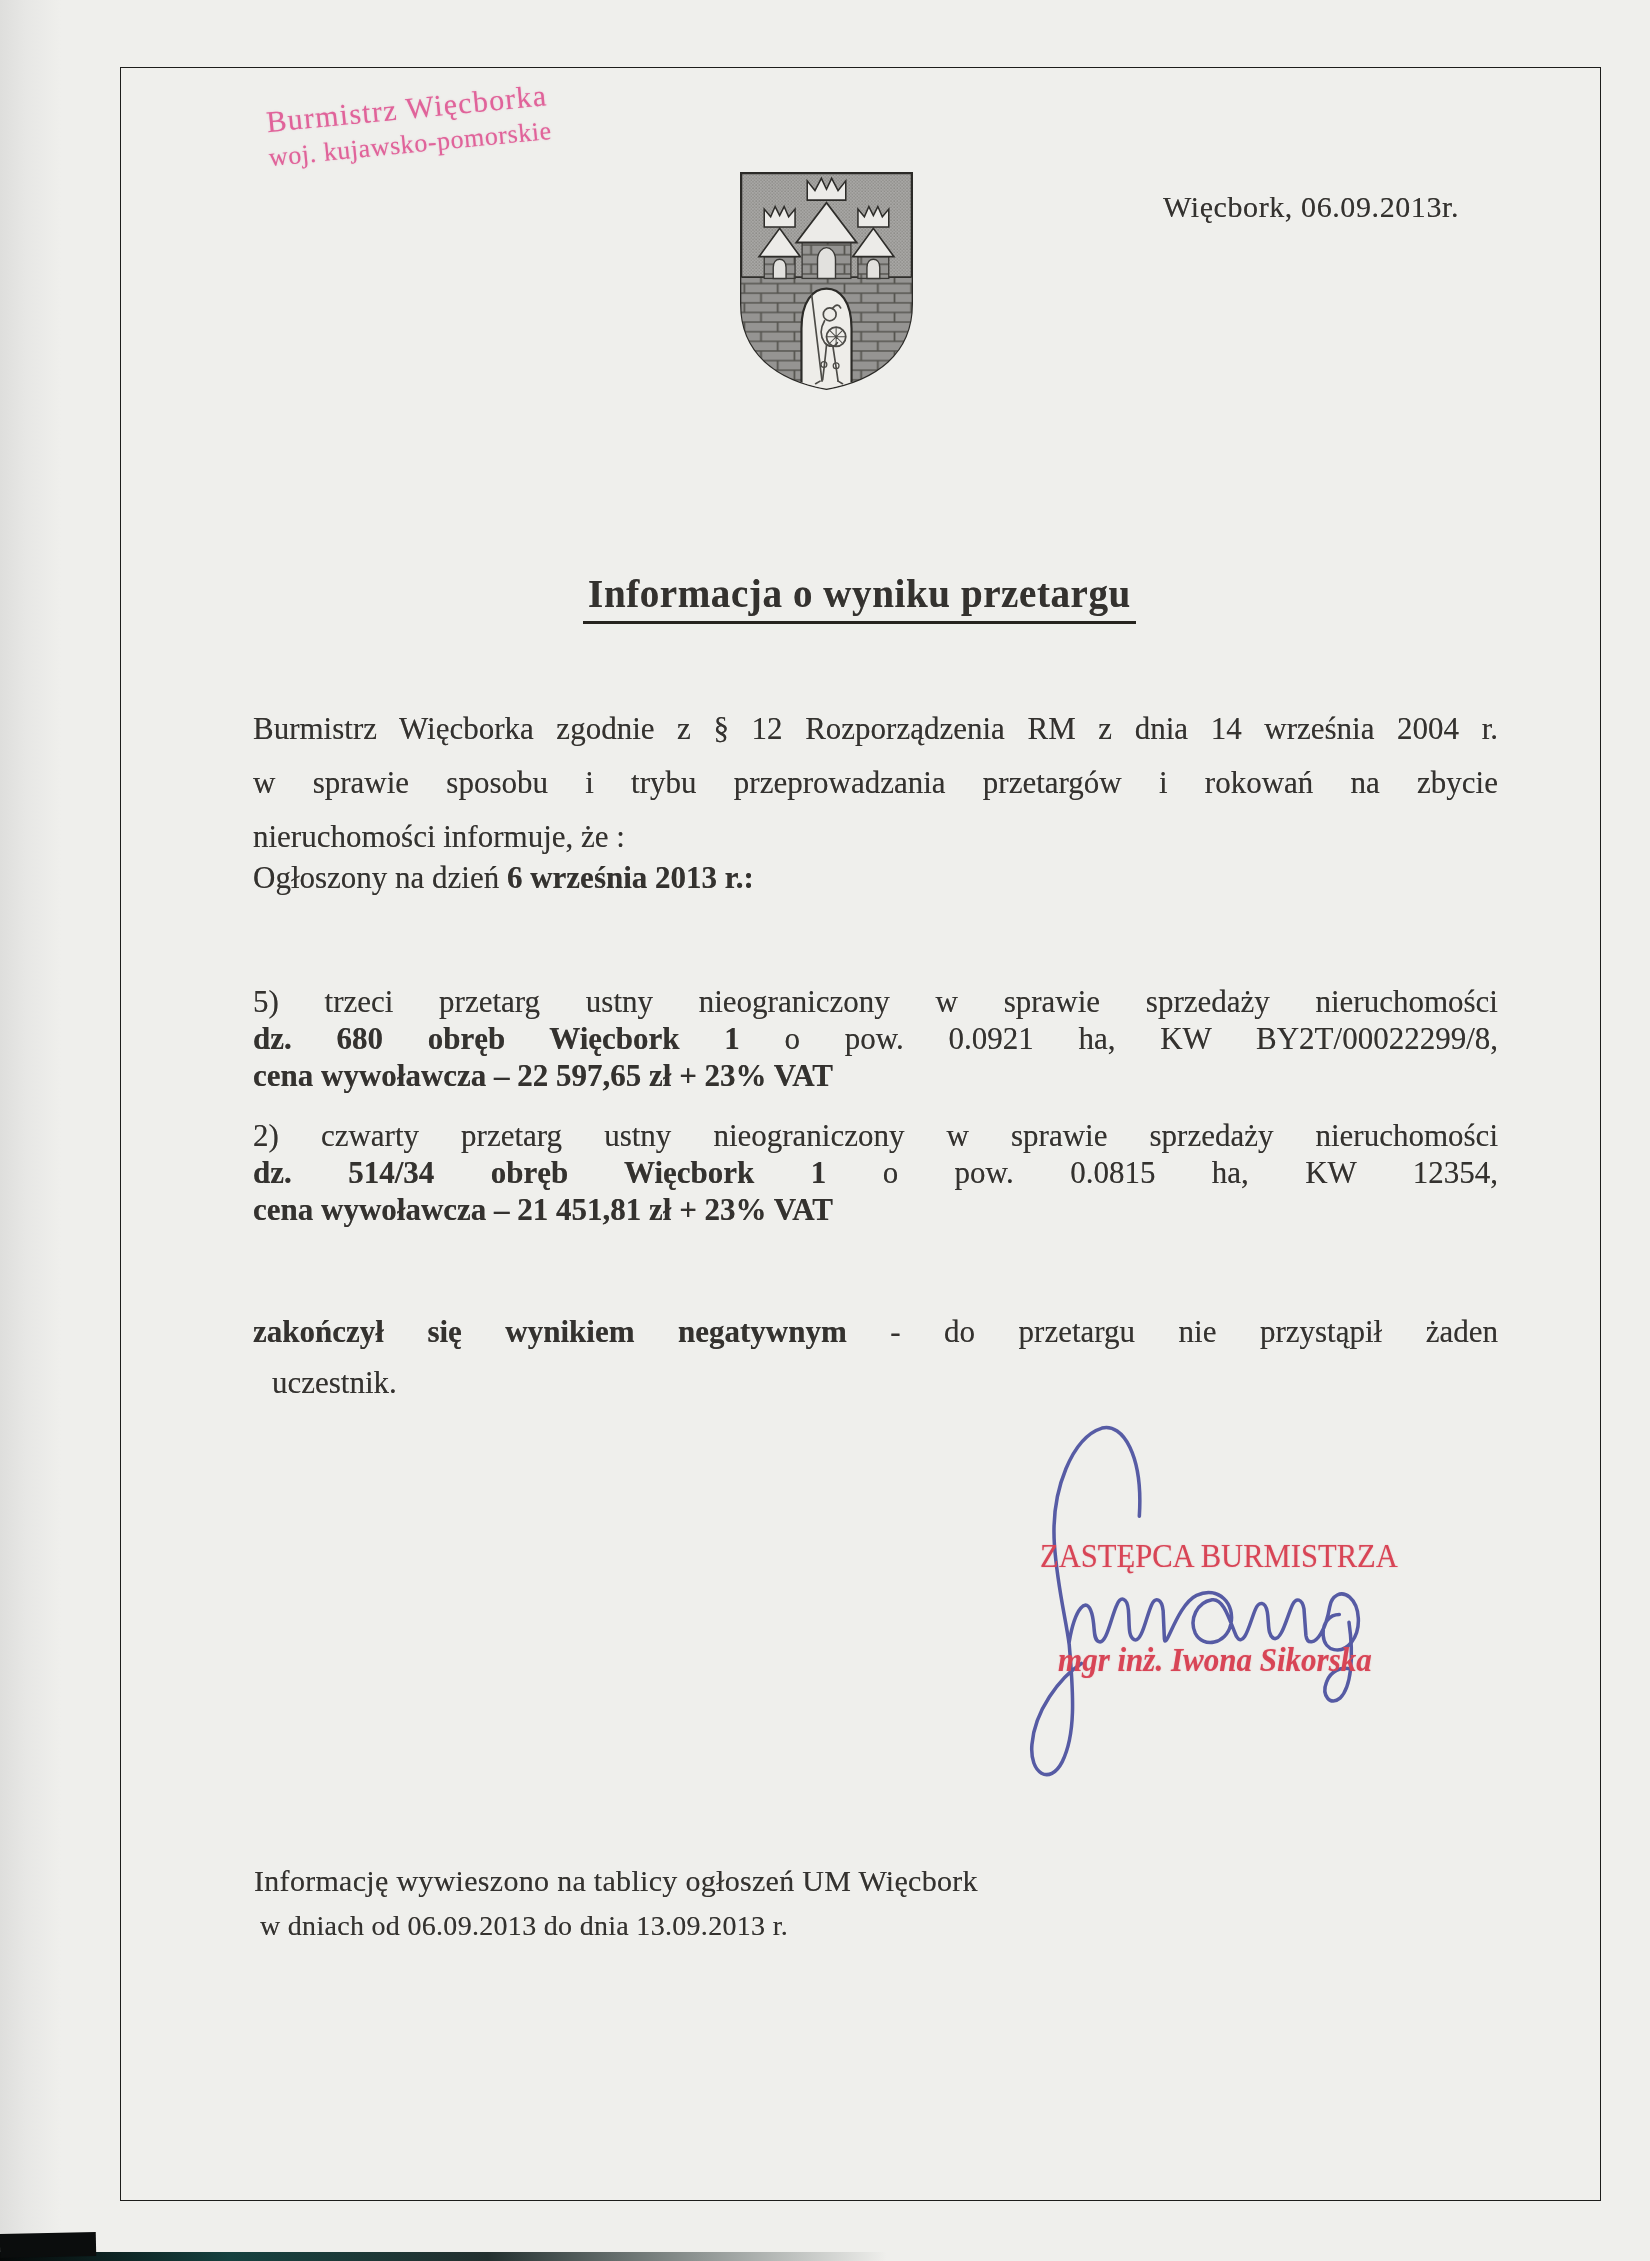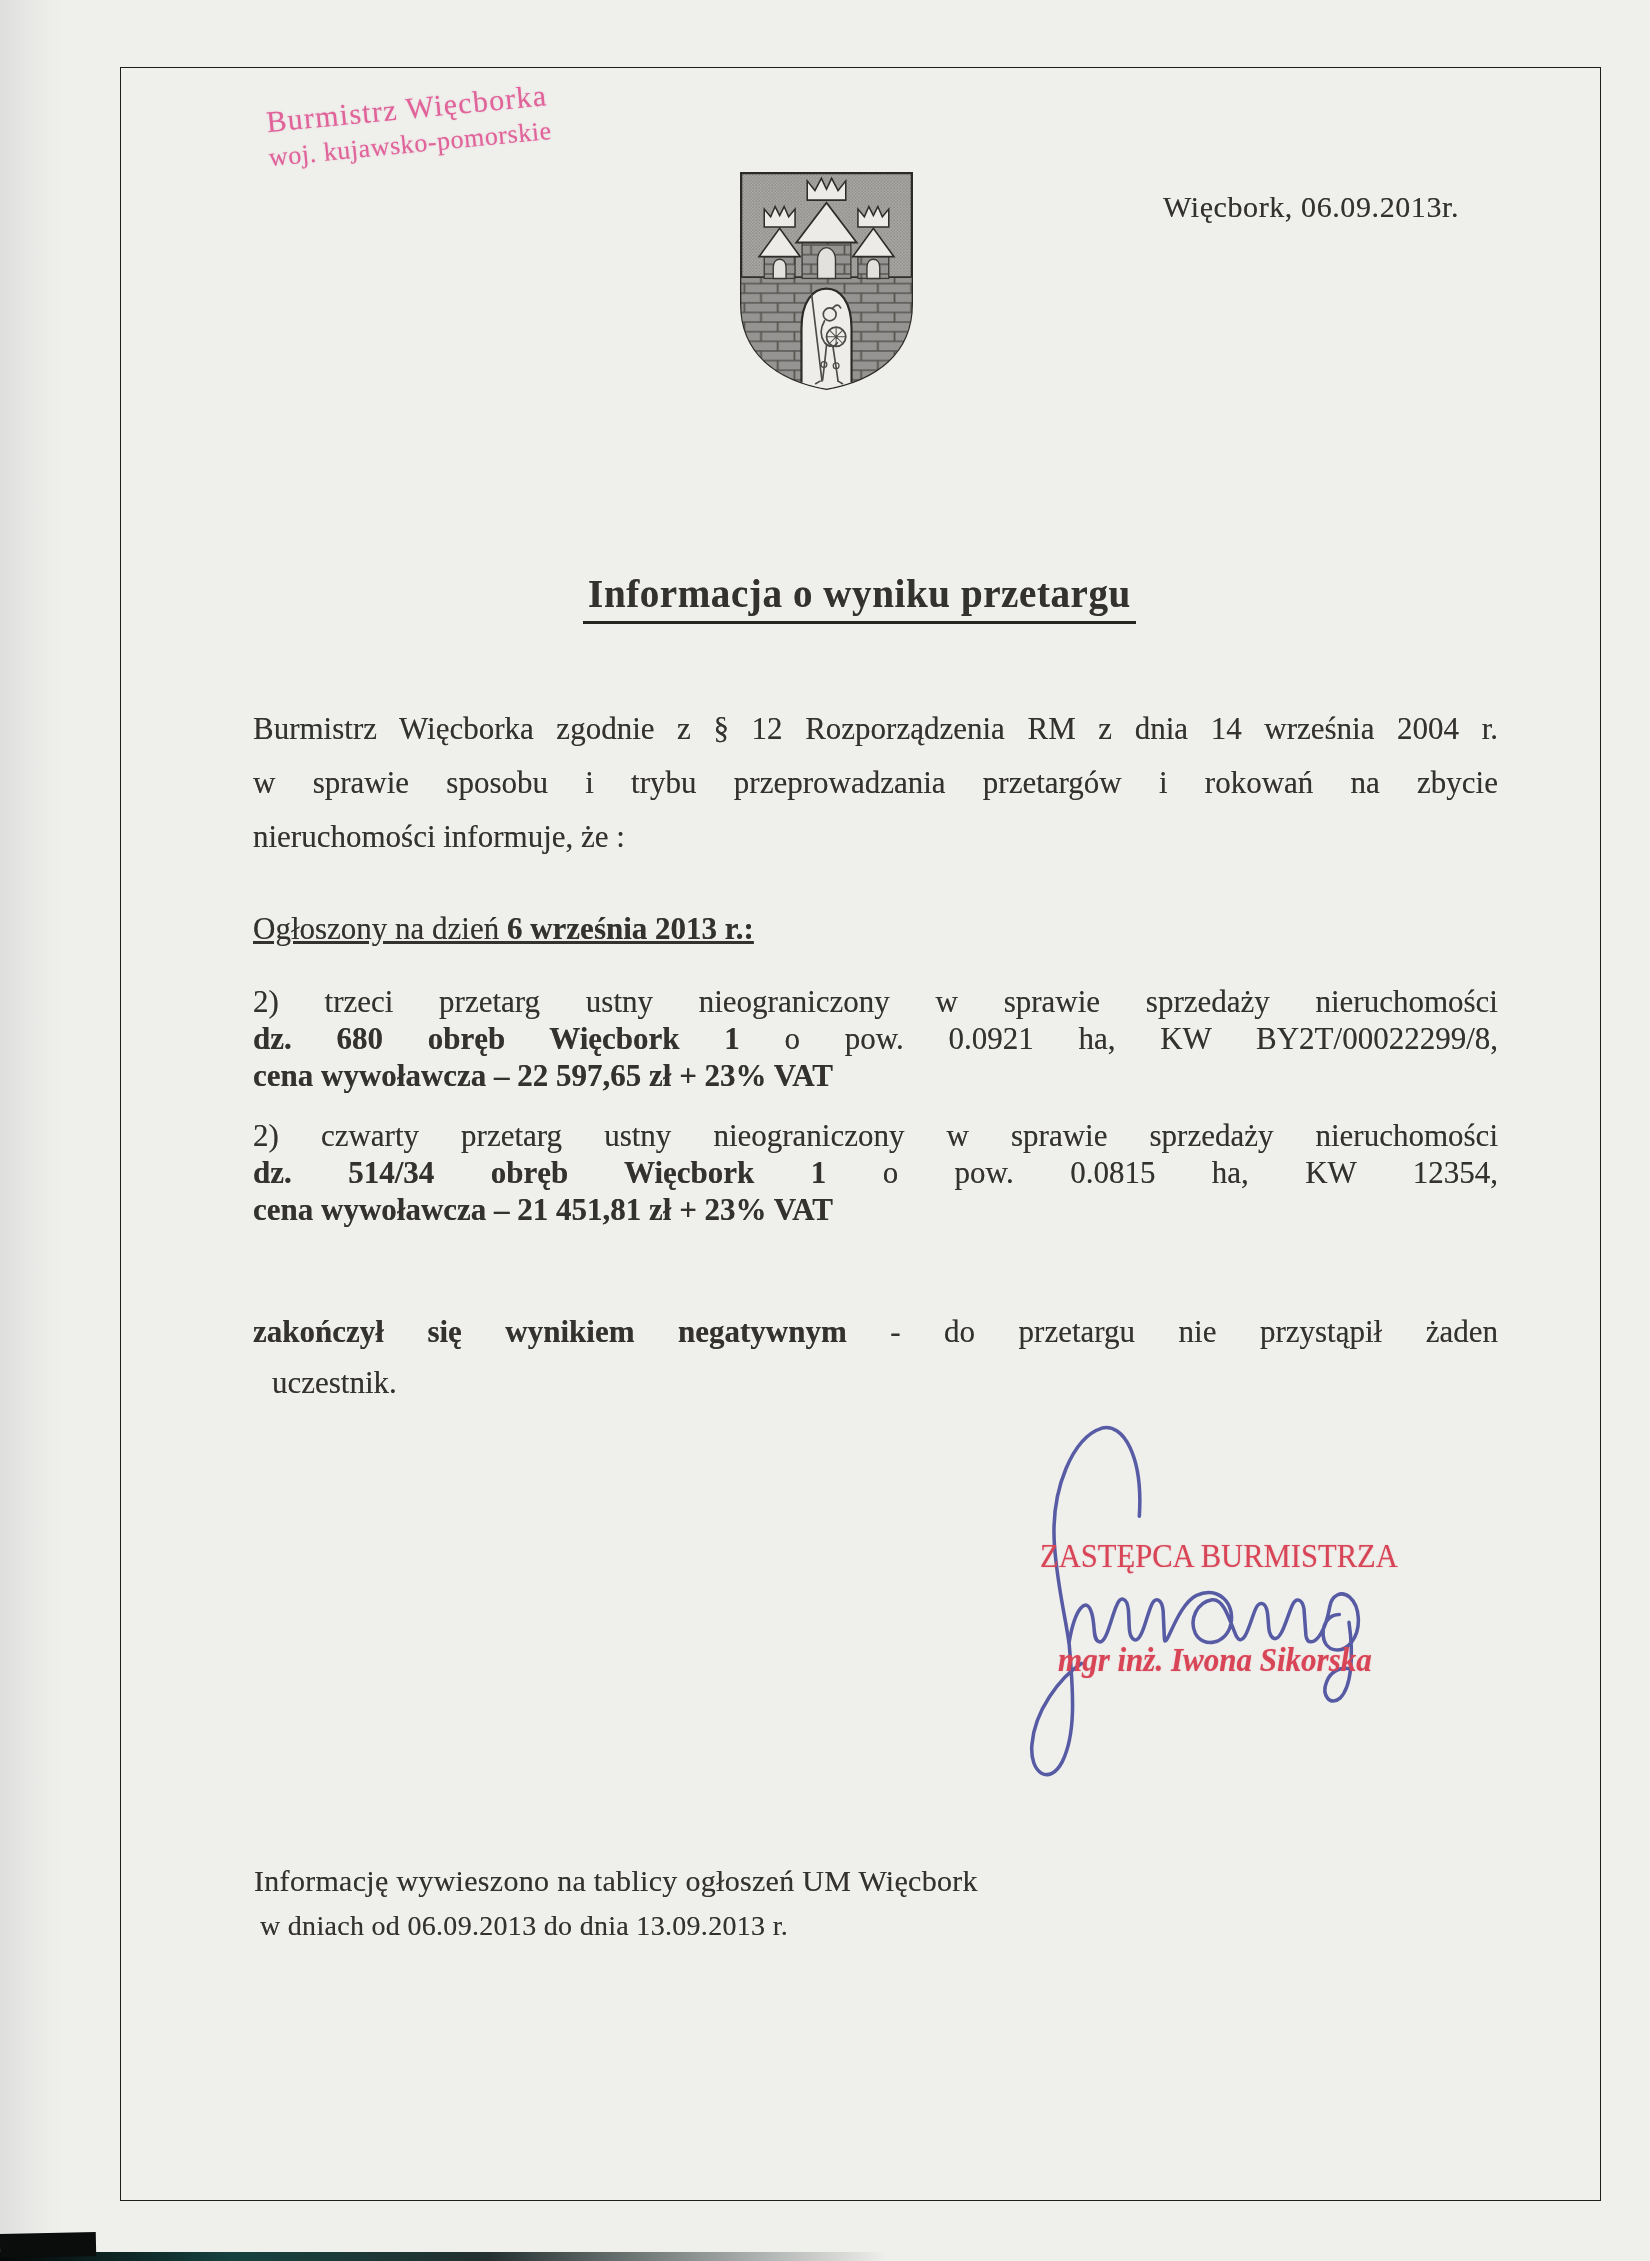--- a/index.html
+++ b/index.html
@@ -39,21 +39,21 @@
   .dateline{left:1163px;top:158px;font-size:30px;letter-spacing:0.6px;margin-top:32px;}
   
   .herb{left:736px;top:168px;width:181px;height:226px;}
   
   .title-wrap{left:120px;top:571px;width:1479px;text-align:center;}
   .title{display:inline-block;font-size:39px;font-weight:bold;letter-spacing:0.6px;
     border-bottom:3.9px solid #26241f;padding:0 5.1px 5.1px 5.1px;}
   
   .col{left:253px;width:1245px;font-size:31px;}
   .intro{top:702px;line-height:54px;}
-  .announce{top:909px;line-height:39px;font-size:31px;text-decoration:underline;}
+  .announce{top:858px;line-height:39px;font-size:31px;}
   .item{line-height:37px;}
   .item1{top:983px;}
   .item2{top:1117px;}
   .concl{top:1306px;line-height:51px;}
   .concl .indent{padding-left:19px;}
   
   .role-stamp{left:1040px;top:1537px;font-size:34px;color:#d84556;letter-spacing:0px;
     transform:scaleX(.90);transform-origin:left top;white-space:nowrap;
     text-shadow:0 0 1.3px rgba(216,69,86,.45);}
   .name-stamp{left:1058px;top:1642px;font-size:33px;color:#d84556;font-style:italic;font-weight:bold;
@@ -148,21 +148,21 @@
     <div class="justify">Burmistrz Więcborka zgodnie z § 12 Rozporządzenia RM z dnia 14 września 2004 r.</div>
     <div class="justify">w sprawie sposobu i trybu przeprowadzania przetargów i rokowań na zbycie</div>
     <div>nieruchomości informuje, że :</div>
   </div>
 
   <div class="abs col announce scan">
     <span>Ogłoszony na dzień </span><span class="b">6 września 2013 r.:</span>
   </div>
 
   <div class="abs col item item1 scan">
-    <div class="justify">2) trzeci przetarg ustny nieograniczony  w sprawie sprzedaży nieruchomości</div>
+    <div class="justify">5) trzeci przetarg ustny nieograniczony  w sprawie sprzedaży nieruchomości</div>
     <div class="justify"><span class="b">dz. 680 obręb Więcbork 1</span><span> o pow. 0.0921 ha, KW BY2T/00022299/8,</span></div>
     <div class="b">cena wywoławcza – 22 597,65 zł + 23% VAT</div>
   </div>
 
   <div class="abs col item item2 scan">
     <div class="justify">2) czwarty przetarg ustny nieograniczony  w sprawie sprzedaży nieruchomości</div>
     <div class="justify"><span class="b">dz. 514/34 obręb Więcbork 1</span><span> o pow. 0.0815 ha, KW 12354,</span></div>
     <div class="b">cena wywoławcza – 21 451,81 zł + 23% VAT</div>
   </div>
 

